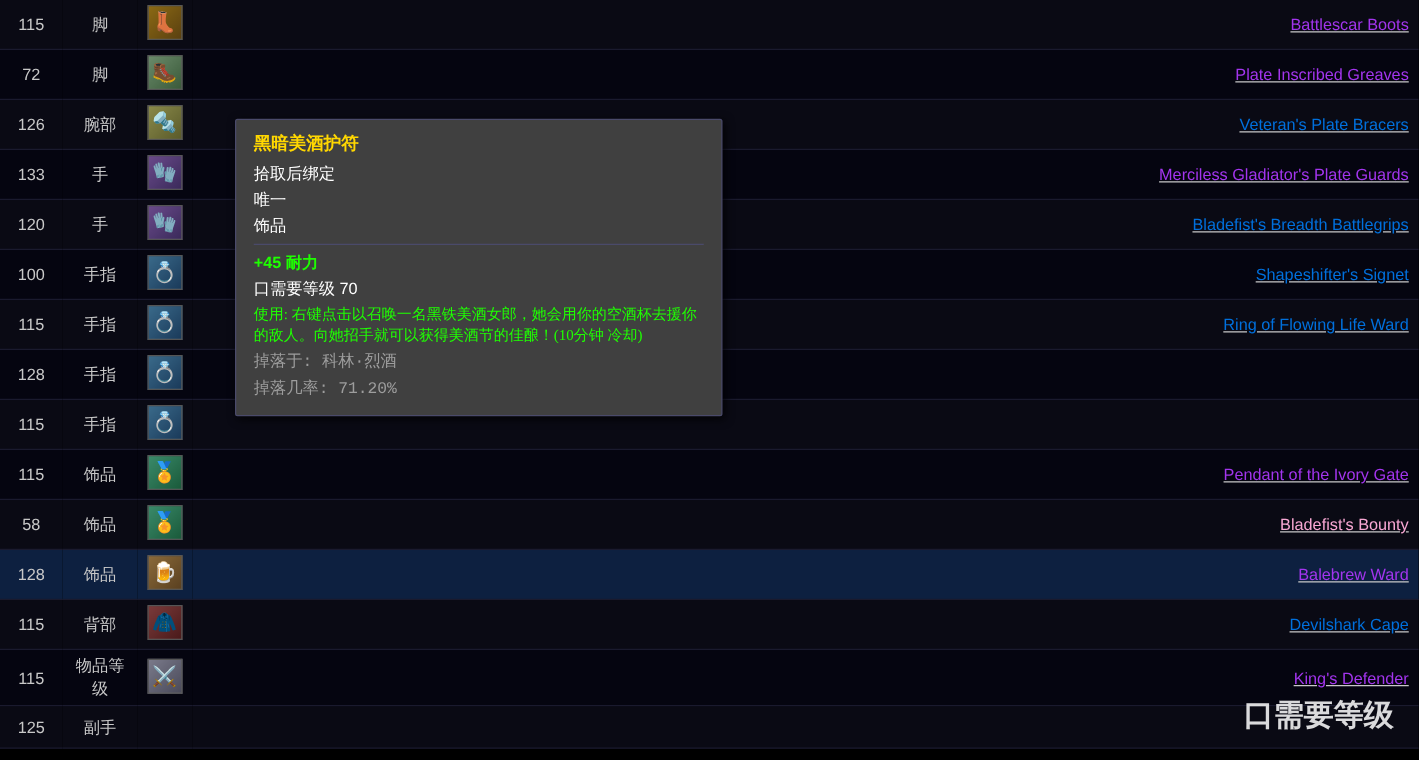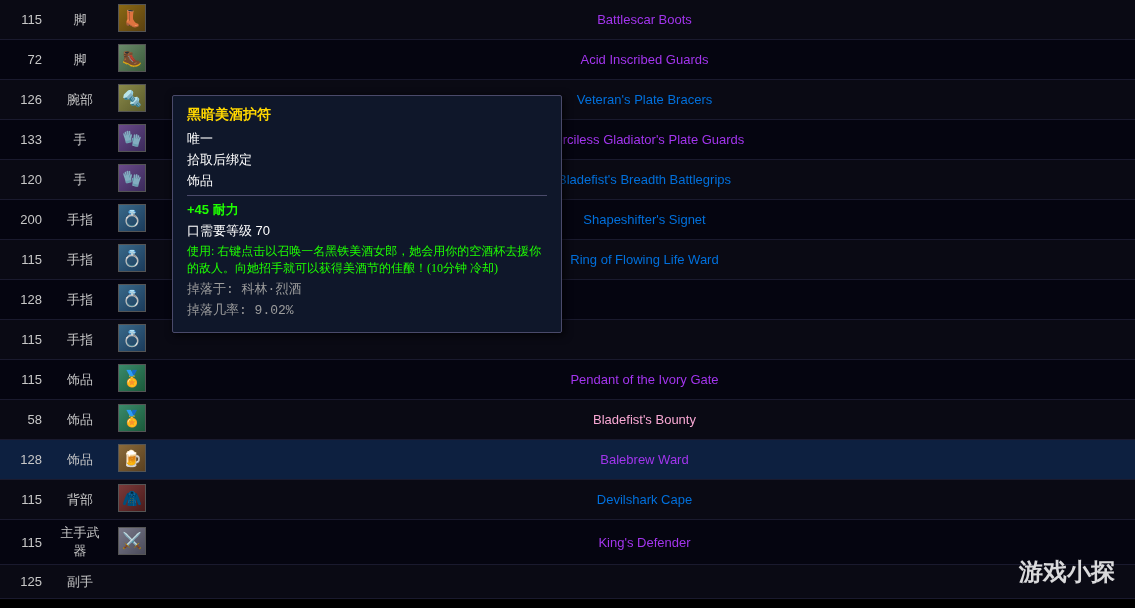--- a/index.html
+++ b/index.html
@@ -36,38 +36,39 @@
       background: #0d2040;
     }
 
     .item-table td {
       padding: 4px 8px;
       vertical-align: middle;
     }
 
     .col-level {
       width: 50px;
-      text-align: right;
+      text-align: center;
       color: #c8c8c8;
     }
 
     .col-slot {
       width: 60px;
       text-align: center;
       color: #c8c8c8;
     }
 
     .col-icon {
       width: 36px;
       text-align: center;
     }
 
     .col-name {
-      text-align: center;
+      text-align: right;
       padding-left: 6px;
+      text-decoration: underline;
     }
 
     .item-icon {
       width: 28px;
       height: 28px;
       display: inline-block;
       border: 1px solid #555;
       background: #222;
       position: relative;
       overflow: hidden;
@@ -83,23 +84,23 @@
     }
 
     .name-purple { color: #a335ee; }
     .name-blue { color: #0070dd; }
     .name-green { color: #f9a8d4; }
 
     
     .tooltip {
       position: absolute;
       top: 95px;
-      left: 172px;
+      left: 188px;
       width: 390px;
-      background: #0f172a;
+      background: #404040;
       border: 1px solid #4a4a6a;
       border-radius: 2px;
       padding: 10px 14px;
       z-index: 100;
       box-shadow: 2px 2px 8px rgba(0,0,0,0.8);
     }
 
     .tooltip-title {
       color: #ffd700;
       font-size: 14px;
@@ -163,21 +164,21 @@
     <td class="col-name"><span class="name-purple">Battlescar Boots</span></td>
   </tr>
       <tr>
     <td class="col-level">72</td>
     <td class="col-slot">脚</td>
     <td class="col-icon">
       <div class="item-icon icon-boot2">
         <div class="item-icon-inner">🥾</div>
       </div>
     </td>
-    <td class="col-name"><span class="name-purple">Acid Inscribed Guards</span></td>
+    <td class="col-name"><span class="name-purple">Plate Inscribed Greaves</span></td>
   </tr>
       <tr>
     <td class="col-level">126</td>
     <td class="col-slot">腕部</td>
     <td class="col-icon">
       <div class="item-icon icon-bracer">
         <div class="item-icon-inner">🔩</div>
       </div>
     </td>
     <td class="col-name"><span class="name-blue">Veteran's Plate Bracers</span></td>
@@ -196,21 +197,21 @@
     <td class="col-level">120</td>
     <td class="col-slot">手</td>
     <td class="col-icon">
       <div class="item-icon icon-glove">
         <div class="item-icon-inner">🧤</div>
       </div>
     </td>
     <td class="col-name"><span class="name-blue">Bladefist's Breadth Battlegrips</span></td>
   </tr>
       <tr>
-    <td class="col-level">200</td>
+    <td class="col-level">100</td>
     <td class="col-slot">手指</td>
     <td class="col-icon">
       <div class="item-icon icon-ring">
         <div class="item-icon-inner">💍</div>
       </div>
     </td>
     <td class="col-name"><span class="name-blue">Shapeshifter's Signet</span></td>
   </tr>
       <tr>
     <td class="col-level">115</td>
@@ -277,21 +278,21 @@
     <td class="col-slot">背部</td>
     <td class="col-icon">
       <div class="item-icon icon-cape">
         <div class="item-icon-inner">🧥</div>
       </div>
     </td>
     <td class="col-name"><span class="name-blue">Devilshark Cape</span></td>
   </tr>
       <tr>
     <td class="col-level">115</td>
-    <td class="col-slot">主手武器</td>
+    <td class="col-slot">物品等级</td>
     <td class="col-icon">
       <div class="item-icon icon-sword">
         <div class="item-icon-inner">⚔️</div>
       </div>
     </td>
     <td class="col-name"><span class="name-purple">King's Defender</span></td>
   </tr>
       <tr>
     <td class="col-level">125</td>
     <td class="col-slot">副手</td>
@@ -299,25 +300,25 @@
       
     </td>
     <td class="col-name"></td>
   </tr>
     </tbody>
 </table>
 
 <div class="tooltip">
   <div class="tooltip-title">黑暗美酒护符</div>
   <div id="tooltip-rows">
+      <div class="tooltip-row white">拾取后绑定</div>
       <div class="tooltip-row white">唯一</div>
-      <div class="tooltip-row white">拾取后绑定</div>
       <div class="tooltip-row white">饰品</div>
       <div class="tooltip-divider"></div>
       <div class="tooltip-row green">+45 耐力</div>
       <div class="tooltip-row white">口需要等级 70</div>
       <div class="tooltip-row use-text">使用: 右键点击以召唤一名黑铁美酒女郎，她会用你的空酒杯去援你的敌人。向她招手就可以获得美酒节的佳酿！(10分钟 冷却)</div>
       <div class="tooltip-row gray">掉落于: 科林·烈酒</div>
-      <div class="tooltip-row gray">掉落几率: 9.02%</div>
+      <div class="tooltip-row gray">掉落几率: 71.20%</div>
     </div>
 </div>
 
-<div class="watermark">游戏小探</div>
+<div class="watermark">口需要等级</div>
 
 </body></html>

